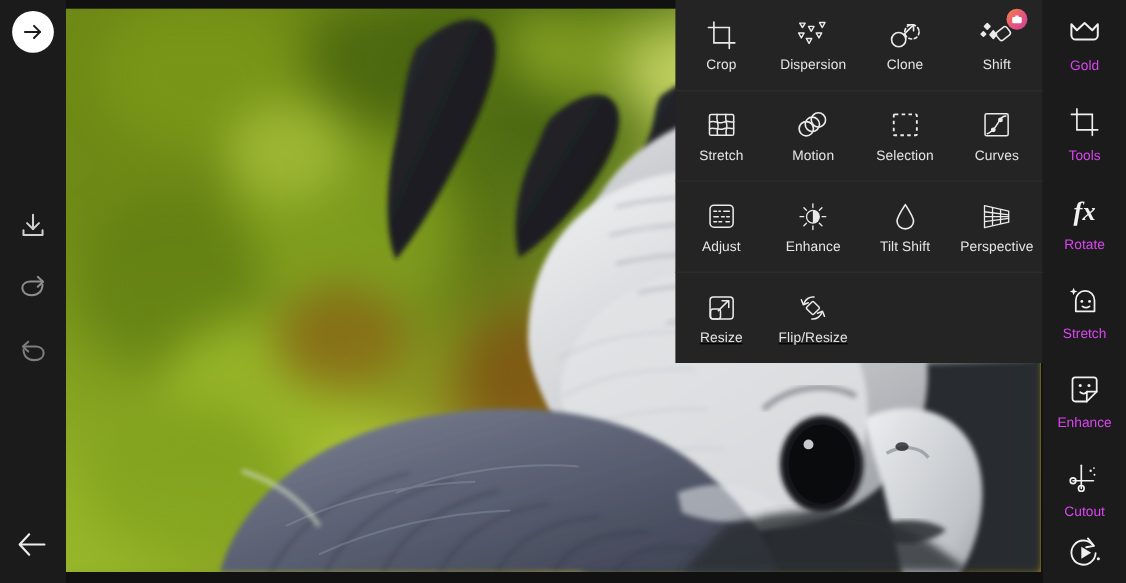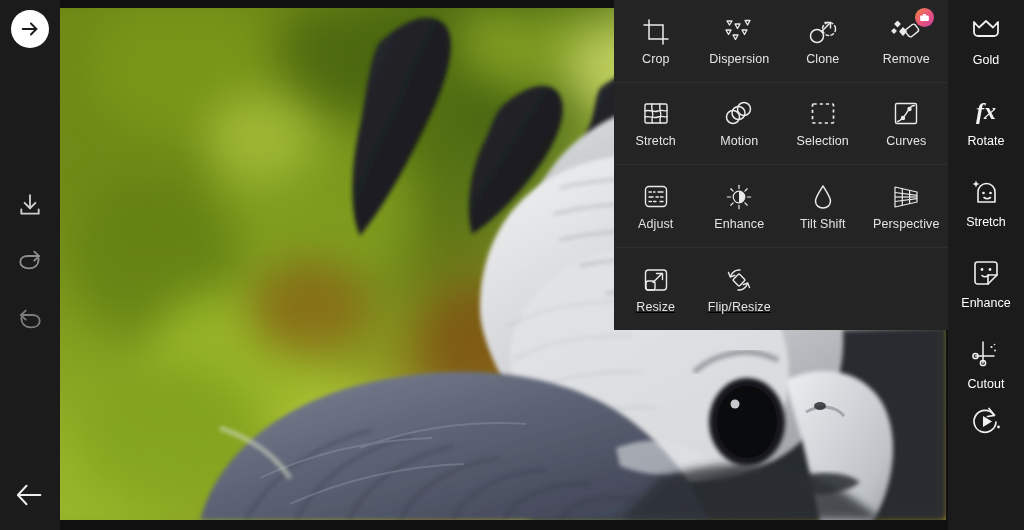--- a/index.html
+++ b/index.html
@@ -135,21 +135,21 @@
     align-items: center; justify-content: center;
     gap: 7px;
     color: #ececec;
   }
   .side-ico {
     height: 32px; width: 36px;
     display: flex; align-items: center; justify-content: center; text-align: right;
   }
   .side-label {
     font-size: 12.5px;
-    color: #ffffff;
+    color: #d946ef;
     white-space: nowrap;
   }
   .side-item.partial { height: 40px; justify-content: flex-start; }
 </style>
 </head>
 <body>
 
 <div id="app">
 
   <div id="canvas-wrap">
@@ -383,21 +383,21 @@
             <polygon points="10,13.5 13,10 16,13.5 13,17" fill="#eaeaea"></polygon>
             <rect x="16" y="8" width="12" height="9" rx="2.5" transform="rotate(-38 22 12.5)" fill="none"></rect>
           </svg>
         </span>
         <span class="pro-badge">
           <svg width="11" height="11" viewBox="0 0 14 14" fill="#ffffff">
             <rect x="1.5" y="4.5" width="11" height="7" rx="1.4"></rect>
             <rect x="5" y="2.6" width="4" height="2.2" rx="0.7"></rect>
           </svg>
         </span>
-        <span class="popup-label">Remove</span>
+        <span class="popup-label">Shift</span>
       </div>
     </div>
 
     <div class="popup-row">
 
       <div class="popup-cell">
         <span class="popup-ico">
           <svg width="28" height="28" viewBox="0 0 28 28" fill="none" stroke="#eaeaea" stroke-width="1.4" stroke-linecap="round">
             <rect x="3" y="4" width="22" height="19" rx="1.5"></rect>
             <path d="M3,11 C8,9 12,13 16,11 C20,9 23,12 25,10.5"></path>
@@ -544,20 +544,29 @@
     <div class="side-item">
       <span class="side-ico">
         <svg width="30" height="24" viewBox="0 0 30 24" fill="none" stroke="#f0f0f0" stroke-width="1.8" stroke-linejoin="round" stroke-linecap="round">
           <path d="M3,4 L3,14 A4,4 0 0 0 7,18 L23,18 A4,4 0 0 0 27,14 L27,4
                    L22,9.5 L15,3 L8,9.5 Z"></path>
         </svg>
       </span>
       <span class="side-label">Gold</span>
     </div>
 
+    <div class="side-item">
+      <span class="side-ico">
+        <svg width="28" height="28" viewBox="0 0 28 28" fill="none" stroke="#f0f0f0" stroke-width="1.5" stroke-linecap="round">
+          <path d="M7,2 L7,21 L26,21"></path>
+          <path d="M2,7 L21,7 L21,26"></path>
+        </svg>
+      </span>
+      <span class="side-label">Tools</span>
+    </div>
 
     <div class="side-item">
       <span class="side-ico">
         <svg width="34" height="30" viewBox="0 0 34 30">
           <text x="17" y="23" text-anchor="middle" fill="#f2f2f2" font-family="'Liberation Serif', serif" font-style="italic" font-weight="700" font-size="24">fx</text>
         </svg>
       </span>
       <span class="side-label">Rotate</span>
     </div>
 

